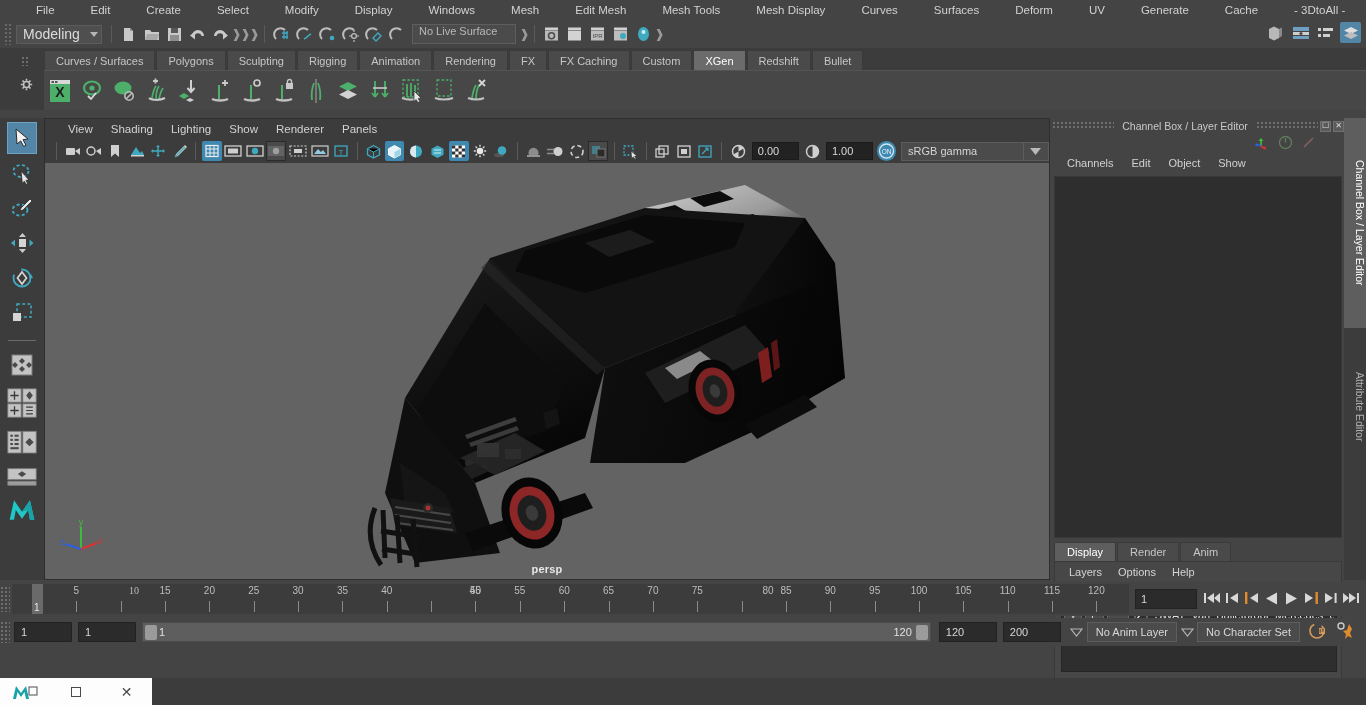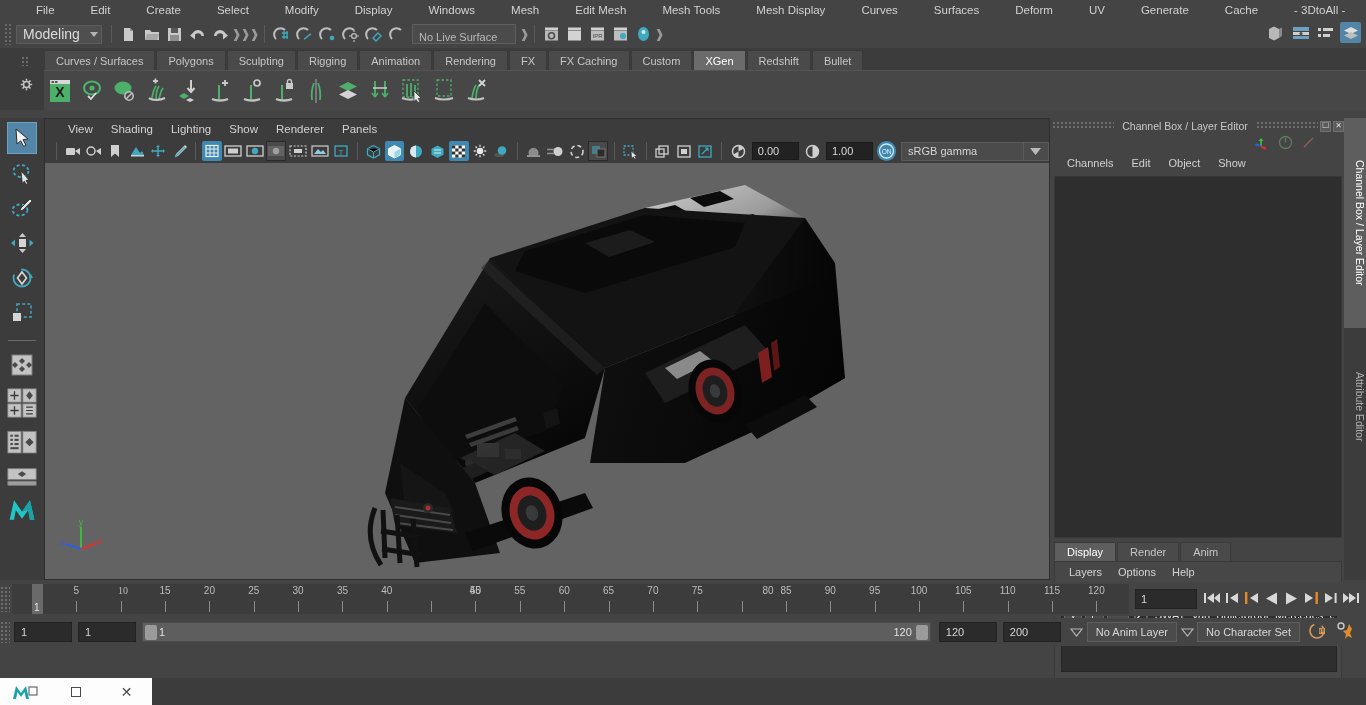--- a/index.html
+++ b/index.html
@@ -26,21 +26,21 @@
     display:flex; align-items:center; justify-content:space-between; padding:0 3px 0 6px;
     color:#dcdcdc; font-size:14px; margin:0 4px;
   }
   .mode-select .arr { border-left:4px solid transparent; border-right:4px solid transparent; border-top:5px solid #b4b4b4; }
   .sep { width:1px; height:18px; background:#5a5a5a; margin:0 5px; }
   .collapse { width:9px; height:20px; display:flex; align-items:center; justify-content:center; color:#9a9a9a; font-size:12px; }
   .ticon { width:21px; height:21px; display:inline-flex; align-items:center; justify-content:center; margin:0 1px; }
   .ticon svg { display:block; }
   .ticon.on { background:#5285a6; border-radius:2px; }
   .livesurf { height:20px; min-width:104px; background:#4b4b4b; border:1px solid #5e5e5e; color:#b9b9b9;
-    display:flex; align-items:flex-end; padding:0 6px; font-size:11px; margin:0 4px; }
+    display:flex; align-items:flex-start; padding:0 6px; font-size:11px; margin:0 4px; }
   .status-right { position:absolute; right:4px; top:2px; display:flex; align-items:center; gap:2px; }
 
   
   .shelfwrap { background:#15803d; position:relative; }
   .shelftabs { height:22px; background:#3c3c3c; display:flex; align-items:flex-end; padding-left:44px; }
   .shelftab { height:20px; padding:0 11px; line-height:20px; font-size:11px; color:#c6c6c6;
       background:#4a4a4a; border:1px solid #3a3a3a; border-bottom:none; margin-right:1px; }
   .shelftab.active { background:#6b6b6b; color:#fff; }
   .shelficons { height:40px; background:#474747; display:flex; align-items:center; padding-left:46px; gap:4px;
       border-top:1px solid #545454; }
@@ -891,20 +891,21 @@
       <div class="axis-gizmo">
         <svg width="48" height="44" viewBox="0 0 48 44">
           <path d="M24 34 L24 12" stroke="#3dbb3d" stroke-width="2"></path>
           <path d="M24 34 L40 28" stroke="#e03131" stroke-width="2"></path>
           <path d="M24 34 L8 29" stroke="#2f5fe0" stroke-width="2"></path>
           <text x="24" y="10" font-size="9" fill="#3dbb3d" text-anchor="middle" font-family="Liberation Sans">y</text>
           <text x="43" y="29" font-size="9" fill="#e03131" text-anchor="middle" font-family="Liberation Sans">x</text>
           <text x="5" y="30" font-size="9" fill="#2f5fe0" text-anchor="middle" font-family="Liberation Sans">z</text>
         </svg>
       </div>
+      <div class="persp-label">persp</div>
     </div>
   </div>
 
   <div class="rightpanel">
     <div class="rp-title">
       <span class="dots"></span>
       <span class="lbl">Channel Box / Layer Editor</span>
       <span class="dots"></span>
       <span class="winbtn">☐</span>
       <span class="winbtn">✕</span>
@@ -1002,21 +1003,21 @@
 
   <div class="timeslider">
     <div class="ts-grip"></div>
     <div class="ts-track" id="tstrack">
       <div class="ts-cursor">
         <span>1</span>
       </div>
     <div class="ts-tick" style="left: 64.3496px;"></div>
         <div class="ts-num" style="left: 64.3496px;">5</div>
         <div class="ts-tick" style="left: 108.699px;"></div>
-        <div class="ts-num" style="left: 111px; font-family: Liberation Serif, serif;">10</div>
+        <div class="ts-num" style="left: 122px; font-family: Liberation Serif, serif;">10</div>
         <div class="ts-tick" style="left: 153.049px;"></div>
         <div class="ts-num" style="left: 153.049px;">15</div>
         <div class="ts-tick" style="left: 197.398px;"></div>
         <div class="ts-num" style="left: 197.398px;">20</div>
         <div class="ts-tick" style="left: 241.748px;"></div>
         <div class="ts-num" style="left: 241.748px;">25</div>
         <div class="ts-tick" style="left: 286.098px;"></div>
         <div class="ts-num" style="left: 286.098px;">30</div>
         <div class="ts-tick" style="left: 330.447px;"></div>
         <div class="ts-num" style="left: 330.447px;">35</div>

